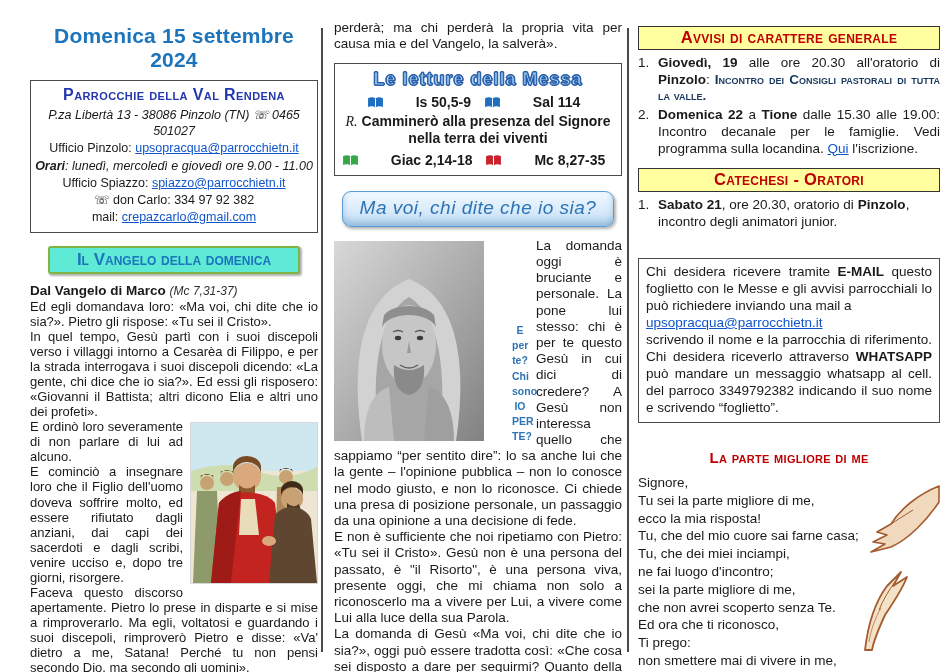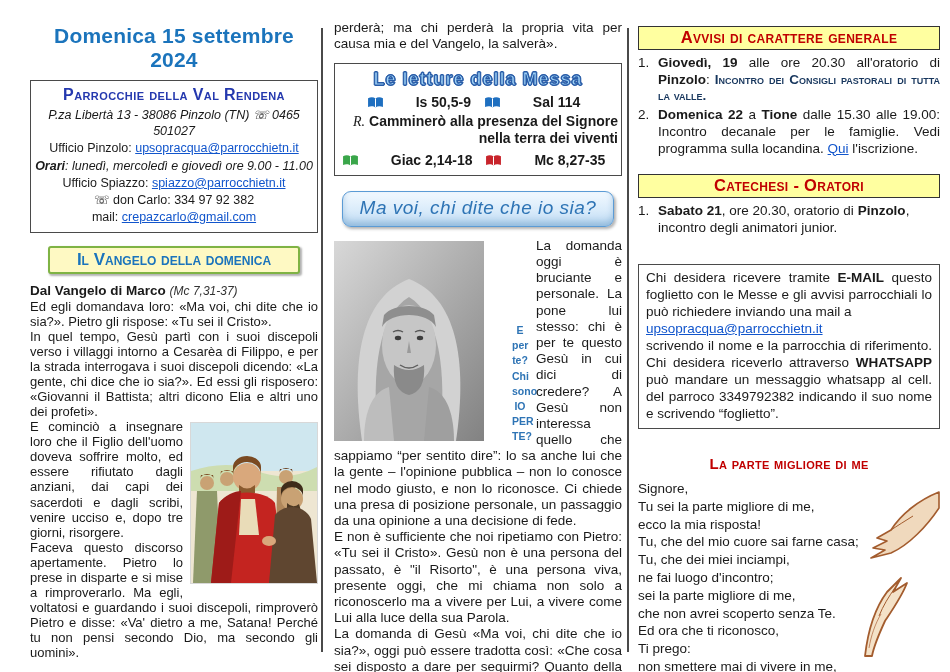--- a/index.html
+++ b/index.html
@@ -12,61 +12,61 @@
 
   
   .col1 { position:absolute; left:30px; top:24px; width:288px; }
   .date-title { text-align:center; font-weight:bold; font-size:21px; color:#1b74bc; letter-spacing:.2px; }
   .parish-box { margin-top:8px; border:1.5px solid #4a4a4a; padding:4px 4px 6px; text-align:center; font-size:12.5px; line-height:1.3; }
   .parish-name { font-variant:small-caps; font-weight:bold; color:#2438ae; font-size:16px; letter-spacing:.4px;text-align:center; }
   .pl { margin-top:1px; }
   .b { font-weight:bold; } .i { font-style:italic; } .bi { font-weight:bold; font-style:italic; }
   .link { color:#1155cc; text-decoration:underline; cursor:pointer; }
   .scnavy { font-variant:small-caps; font-weight:bold; color:#17365d; }
-  .vangelo-head { margin:13px auto 9px; width:252px; background:#fef9c3; border:2px solid #7fb344; border-radius:3px;
+  .vangelo-head { margin:13px auto 9px; width:252px; background:#5eead4; border:2px solid #7fb344; border-radius:3px;
     box-shadow:1.5px 1.5px 2px rgba(0,0,0,.3); text-align:center; padding:2px 0;
     font-variant:small-caps; font-weight:bold; font-size:17px; color:#1b74bc; }
   .gospel-title { font-size:13.5px; margin-bottom:1px; }
   .gospel-title .ref { font-size:12px; color:#333; }
   .gtext { font-size:13px; line-height:1.16; text-align:justify; hyphens:auto; }
   .gtext p { margin:0; }
   .gospel-img { float:right; width:128px; height:162px; margin:3px 0 2px 7px; border:1px solid #d8d8d8; }
   .gospel-img svg { display:block; }
 
   
   .col2 { position:absolute; left:334px; top:20px; width:288px; }
   .cont { font-size:13.5px; line-height:1.18; text-align:justify; hyphens:auto; }
   .letture-box { margin-top:11px; border:1.5px solid #4a4a4a; padding:5px 3px 7px; text-align:center; }
   .letture-title { font-size:18px; font-weight:bold; letter-spacing:1px; color:#9ed1f5;
     -webkit-text-stroke:1px #2a5da8;
     text-shadow:1px 0 0 #2a5da8,-1px 0 0 #2a5da8,0 1px 0 #2a5da8,0 -1px 0 #2a5da8; }
   .rline { margin-top:4px; font-size:14px; }
   .rref { font-weight:bold; margin:0 9px 0 4px;padding-left:28px; }
   .book { width:17px; height:13px; vertical-align:-2px; }
-  .resp { margin-top:3px; font-size:14px; font-weight:bold; line-height:1.25;text-align:right; }
+  .resp { margin-top:3px; font-size:14px; font-weight:bold; line-height:1.25; }
   .resp .rlab { font-family:"Liberation Serif", serif; font-style:italic; font-weight:normal; margin-right:4px; }
   .question-box { margin:15px 8px 11px; border:1.5px solid #5b9bd5; border-radius:9px; padding:5px 0 7px;
     background:linear-gradient(180deg,#f2f9ff 0%,#d9ebfa 55%,#bcd9f2 100%);
     box-shadow:inset 0 -4px 6px rgba(70,130,180,.35), 1.5px 2px 3px rgba(0,0,0,.3);
     text-align:center; color:#2e74b5; font-size:19px; font-style:italic; letter-spacing:.5px; }
   .portrait-wrap { float:left; width:198px; margin:3px 4px 2px 0; }
   .portrait { display:inline-block; width:150px; height:200px; vertical-align:top; }
   .caption { display:inline-block; width:44px; vertical-align:top; margin-top:82px;
     color:#2e74b5; font-weight:bold; font-size:10.5px; line-height:1.45; text-align:center; white-space:pre-line;padding-left:28px; }
   .cmt { font-size:13.5px; line-height:1.2; text-align:justify; hyphens:auto; }
 
   
   .col3 { position:absolute; left:638px; top:26px; width:302px; }
   .ybox { background:#ffffa0; border:1.5px solid #333; text-align:center; padding:1px 0 2px;
     font-variant:small-caps; font-weight:bold; font-size:16.5px; color:#c00000; letter-spacing:.3px; }
   .nlist { margin-top:5px; }
   .item { display:flex; font-size:13.5px; line-height:1.24; margin-bottom:2px; }
   .num { width:20px; flex:0 0 20px; }
   .itext { flex:1; text-align:justify; white-space:pre-line; hyphens:auto; }
-  .ybox.second { margin-top:17px; }
+  .ybox.second { margin-top:11px; }
   .contact-box { margin-top:27px; border:1.5px solid #4a4a4a; padding:4px 7px 6px;
     font-size:13.5px; line-height:1.26; text-align:justify; white-space:pre-line; hyphens:auto; }
   .prayer-title { margin-top:26px; text-align:center; font-variant:small-caps; font-weight:bold;
     font-size:15px; color:#c00000; letter-spacing:.3px; }
   .prayer-block { position:relative; margin-top:8px; }
   .poem { font-size:13.5px; line-height:1.32; white-space:pre-line; }
   .hands { position:absolute; right:0; top:8px; width:105px; height:170px; }
 </style>
 </head>
 <body>
@@ -117,20 +117,21 @@
           <path d="M28,80 C38,66 74,66 84,80 L94,160 L20,160 Z" fill="#c42420"></path>
           <path d="M28,80 C34,72 44,68 50,68 L40,160 L20,160 Z" fill="#9e1b18"></path>
           <path d="M50,76 L64,76 L68,112 L48,112 Z" fill="#e9dcb8"></path>
           <circle cx="101" cy="76" r="11" fill="#c9a274"></circle>
           <path d="M90,74 a11,10 0 0 1 22,0 l0,-7 a11,9 0 0 0 -22,0 Z" fill="#3e2c1a"></path>
           <path d="M96,80 q6,6 12,1 l2,7 -14,2 Z" fill="#4e3a24"></path>
           <path d="M84,92 C94,80 114,82 120,96 L126,160 L78,160 Z" fill="#5f4630"></path>
           <ellipse cx="78" cy="118" rx="7" ry="5" fill="#d9a87c"></ellipse>
         </svg>
       </div>
+      <p>E ordinò loro severamente di non parlare di lui ad alcuno.</p>
       <p>E cominciò a insegnare loro che il Figlio dell'uomo doveva soffrire molto, ed essere rifiutato dagli anziani, dai capi dei sacerdoti e dagli scribi, venire ucciso e, dopo tre giorni, risorgere.</p>
       <p>Faceva questo discorso apertamente. Pietro lo prese in disparte e si mise a rimproverarlo. Ma egli, voltatosi e guardando i suoi discepoli, rimproverò Pietro e disse: «Va' dietro a me, Satana! Perché tu non pensi secondo Dio, ma secondo gli uomini».</p>
 
     </div>
   </div>
 
   <div class="col2">
     <div class="cont">perderà; ma chi perderà la propria vita per causa mia e del Vangelo, la salverà».</div>
 
     <div class="letture-box">

